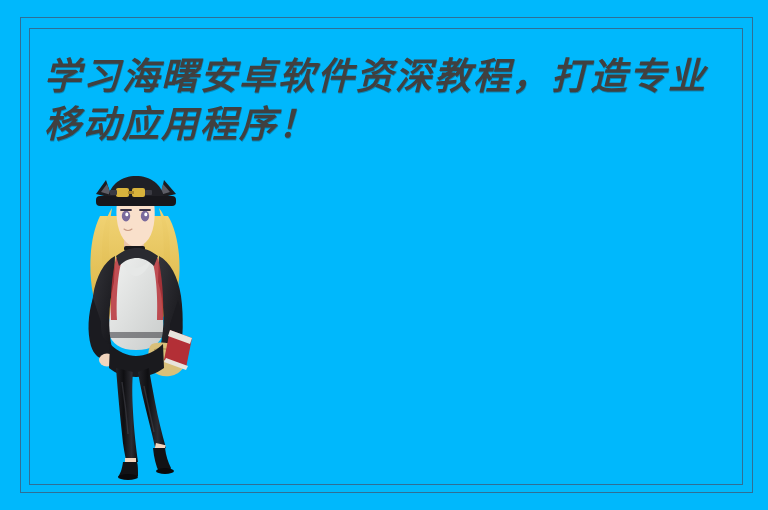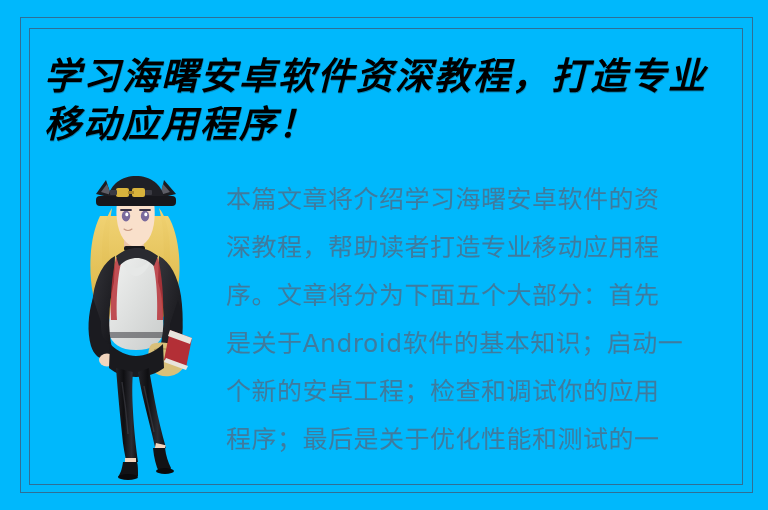--- a/index.html
+++ b/index.html
@@ -41,21 +41,21 @@
     box-sizing: border-box;
     pointer-events: none;
   }
 
   
   .title {
     position: absolute;
     left: 44px;
     top: 52px;
     width: 700px;
-    color: #000000;
+    color: #404040;
     font-family: "DejaVu Serif", "Liberation Serif", serif;
     font-weight: 700;
     font-style: italic;
     font-size: 37px;
     line-height: 48px;
     letter-spacing: 2px;
     text-shadow: 0.6px 0.6px 0 rgba(20,40,55,0.35);
     white-space: pre-wrap;
   }
 
@@ -192,22 +192,14 @@
       <rect x="65" y="286" width="11" height="8" fill="#f2d5bd"></rect>
       <rect x="95" y="272" width="10" height="8" fill="#f2d5bd" transform="rotate(12 100 276)"></rect>
 
       <path d="M63 290 C62 298 60 302 58 305 C62 307 74 307 78 304 C78 298 78 293 77 290 Z" fill="#121215"></path>
       <path d="M93 276 C94 286 96 294 99 300 C104 302 110 300 111 296 C108 290 106 284 105 276 Z" fill="#121215"></path>
       <ellipse cx="68" cy="305" rx="10" ry="3" fill="#0a0a0c"></ellipse>
       <ellipse cx="105" cy="299" rx="9" ry="3" fill="#0a0a0c"></ellipse>
     </svg>
   </div>
 
-  <div class="body-text">
-    <span class="line">本篇文章将介绍学习海曙安卓软件的资</span>
-    <span class="line">深教程，帮助读者打造专业移动应用程</span>
-    <span class="line">序。文章将分为下面五个大部分：首先</span>
-    <span class="line">是关于Android软件的基本知识；启动一</span>
-    <span class="line">个新的安卓工程；检查和调试你的应用</span>
-    <span class="line">程序；最后是关于优化性能和测试的一</span>
-  </div>
 
 </div>
 
 </body></html>

